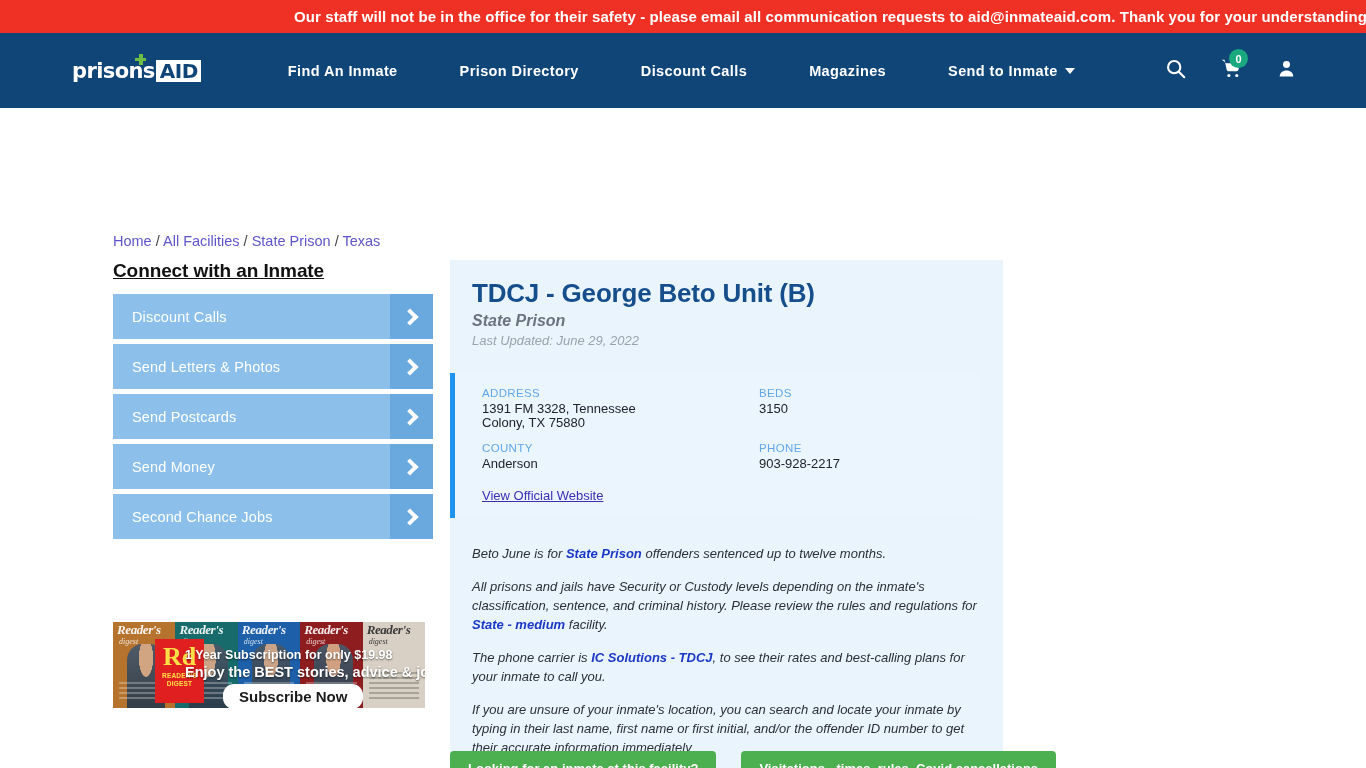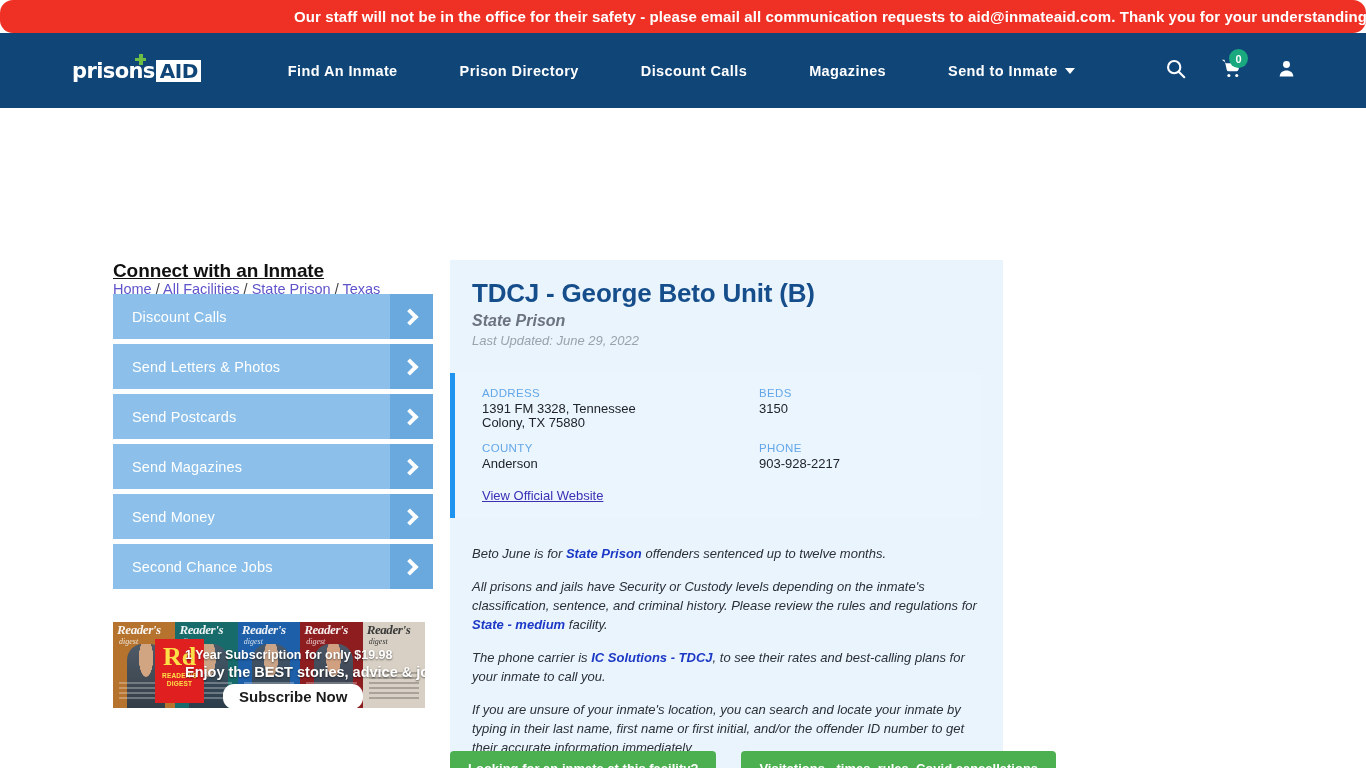--- a/index.html
+++ b/index.html
@@ -16,21 +16,20 @@
   
   .alert-bar {
     height: 33px;
     background: #ee3124;
     color: #ffffff;
     display: flex;
     align-items: center;
     overflow: hidden;
     white-space: nowrap;
     position: relative;
-    border-radius: 13px;
   }
   .alert-text {
     font-size: 15px;
     font-weight: bold;
     letter-spacing: 0.1px;
     padding-left: 294px;
     white-space: nowrap;
   }
 
   
@@ -131,21 +130,20 @@
     position: relative;
     width: 1366px;
     background: #ffffff;
   }
   .breadcrumb {
     position: absolute;
     left: 113px; top: 125px;
     font-size: 14.5px;
     color: #5a5a9a;
     white-space: nowrap;
-    margin-top: 48px;
   }
   .breadcrumb a { color: #5f54c9; text-decoration: none; cursor: pointer; }
   .breadcrumb .sep { color: #444; }
 
   
   .sidebar { position: absolute; left: 113px; top: 152px; width: 320px; }
   .sidebar-title {
     font-size: 19px;
     font-weight: bold;
     color: #111111;
@@ -437,26 +435,20 @@
           <span class="chev"></span>
         </div>
     </div>
     <div class="side-btn">
       <div class="side-btn-label">Send Postcards</div>
       <div class="side-btn-arrow">
           <span class="chev"></span>
         </div>
     </div>
     <div class="side-btn">
-      <div class="side-btn-label">Send Magazines</div>
-      <div class="side-btn-arrow">
-          <span class="chev"></span>
-        </div>
-    </div>
-    <div class="side-btn">
       <div class="side-btn-label">Send Money</div>
       <div class="side-btn-arrow">
           <span class="chev"></span>
         </div>
     </div>
     <div class="side-btn">
       <div class="side-btn-label">Second Chance Jobs</div>
       <div class="side-btn-arrow">
           <span class="chev"></span>
         </div>

